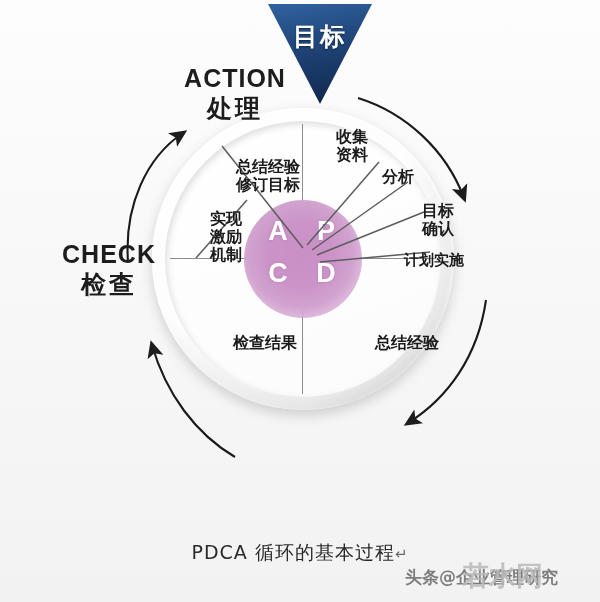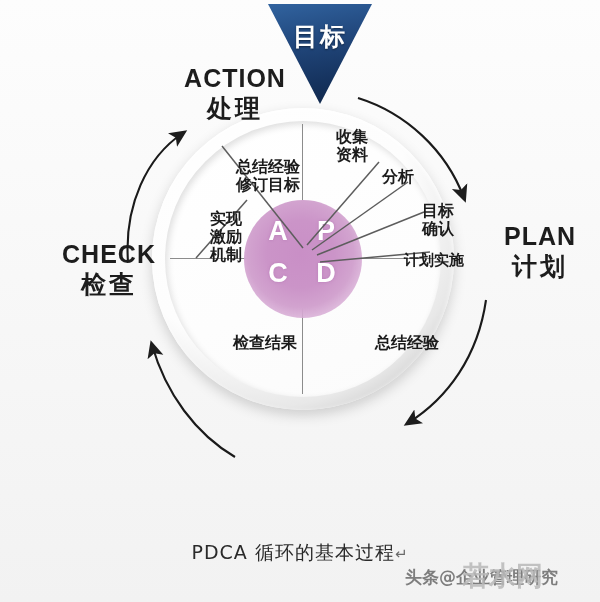--- a/index.html
+++ b/index.html
@@ -168,24 +168,20 @@
     <div>确认</div>
   </div>
   <div class="q" id="q-jihua">计划实施</div>
   <div class="q" id="q-jiancha">检查结果</div>
   <div class="q" id="q-zhixing">总结经验</div>
 
   <div class="corner" id="lab-action">
     <div class="en">ACTION</div>
     <div class="cn">处理</div>
   </div>
-  <div class="corner" id="lab-plan">
-    <div class="en">PLAN</div>
-    <div class="cn">计划</div>
-  </div>
   <div class="corner" id="lab-check">
     <div class="en">CHECK</div>
     <div class="cn">检查</div>
   </div>
   <div class="corner" id="lab-do">
   </div>
 
   <div id="caption">
     <span>PDCA 循环的基本过程</span><span class="ret">↵</span>
   </div>

